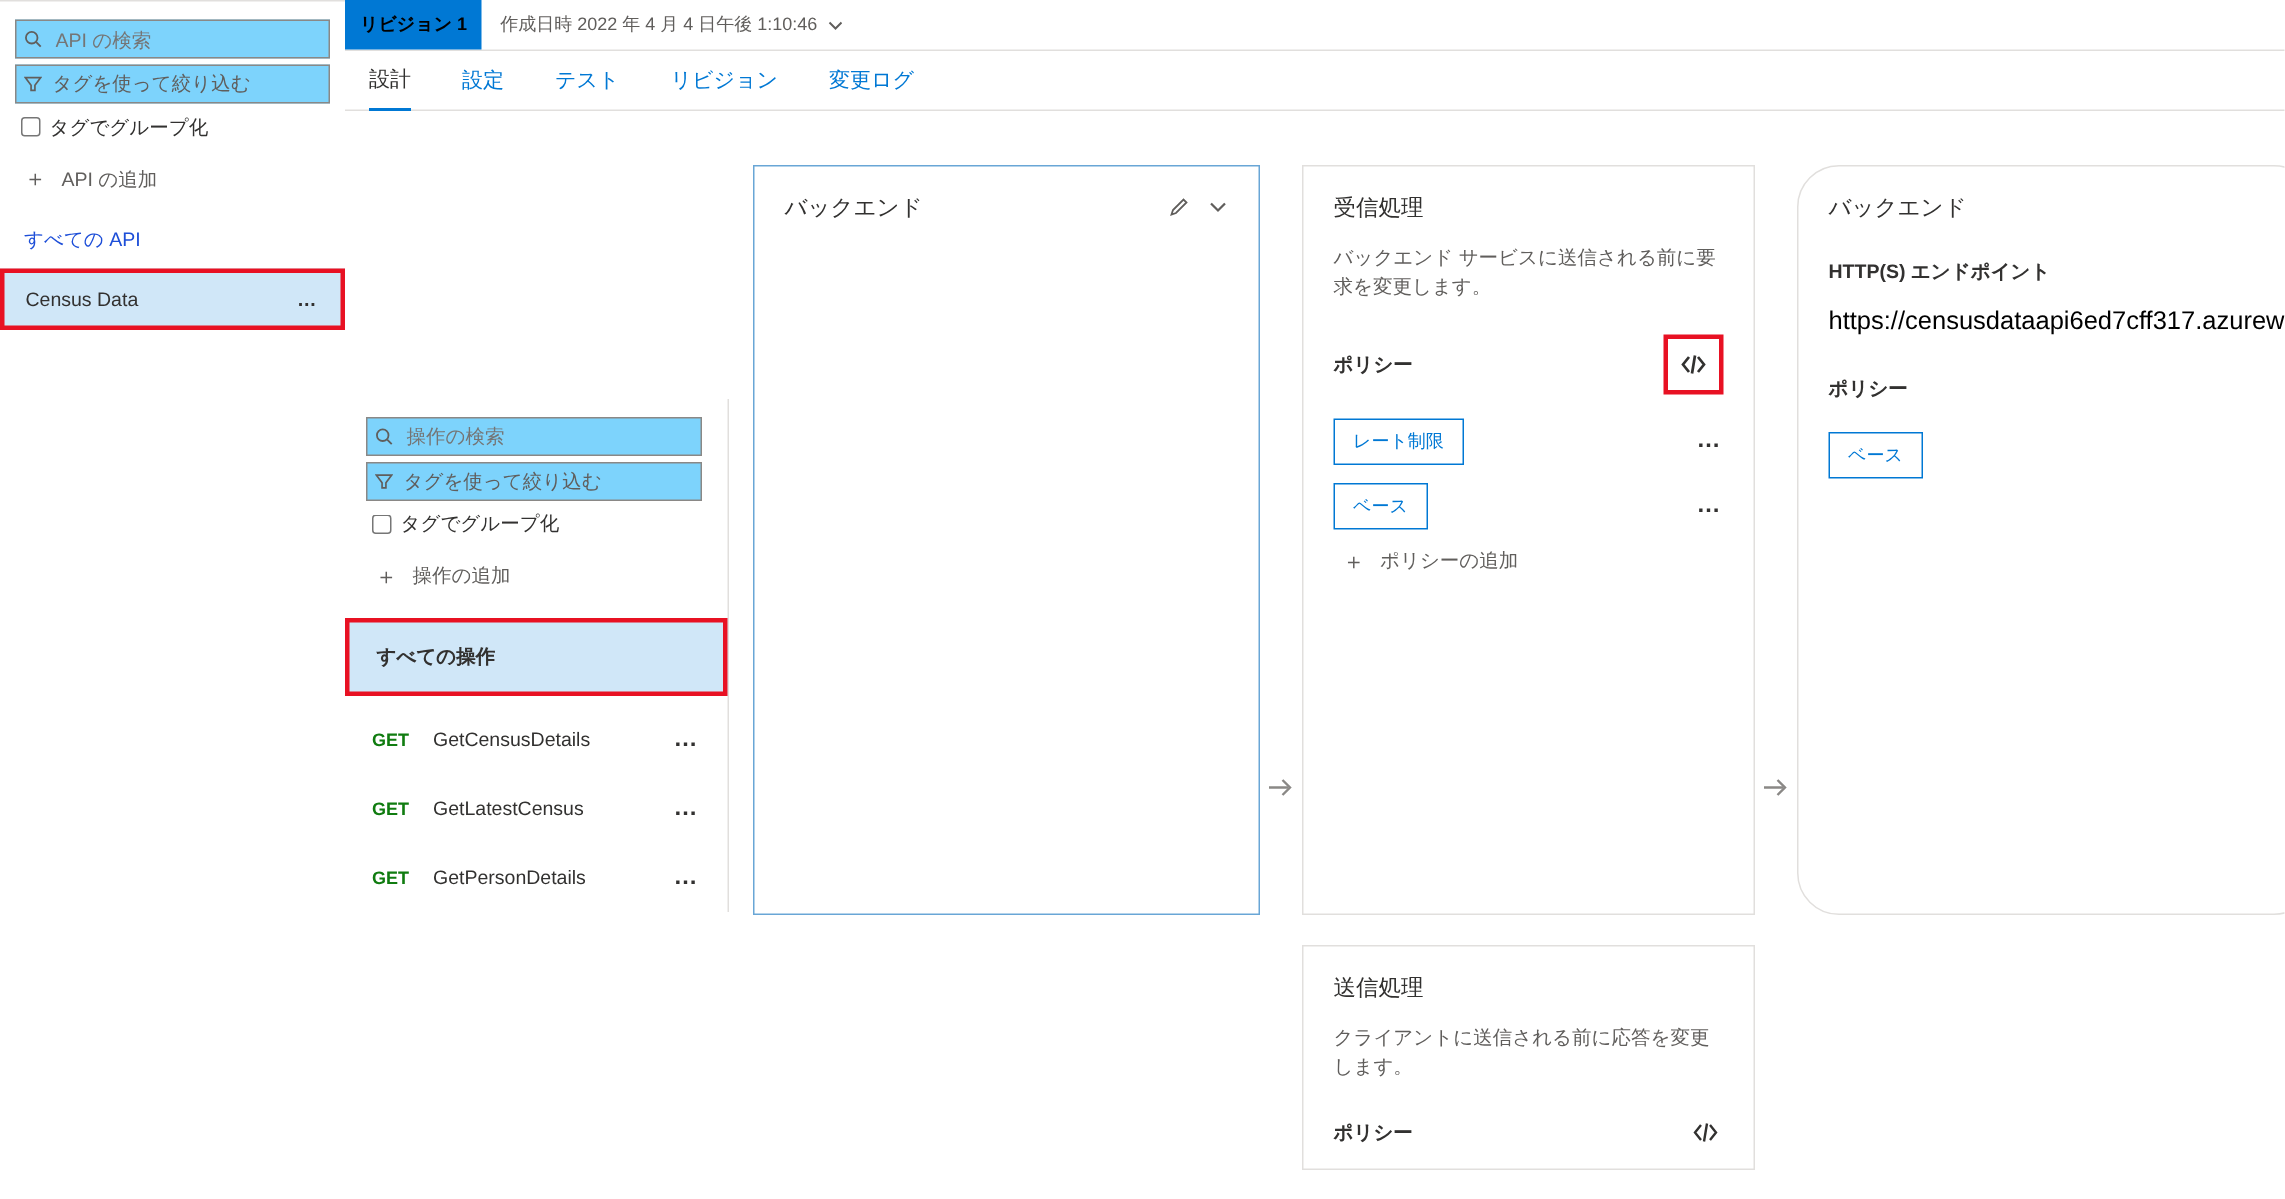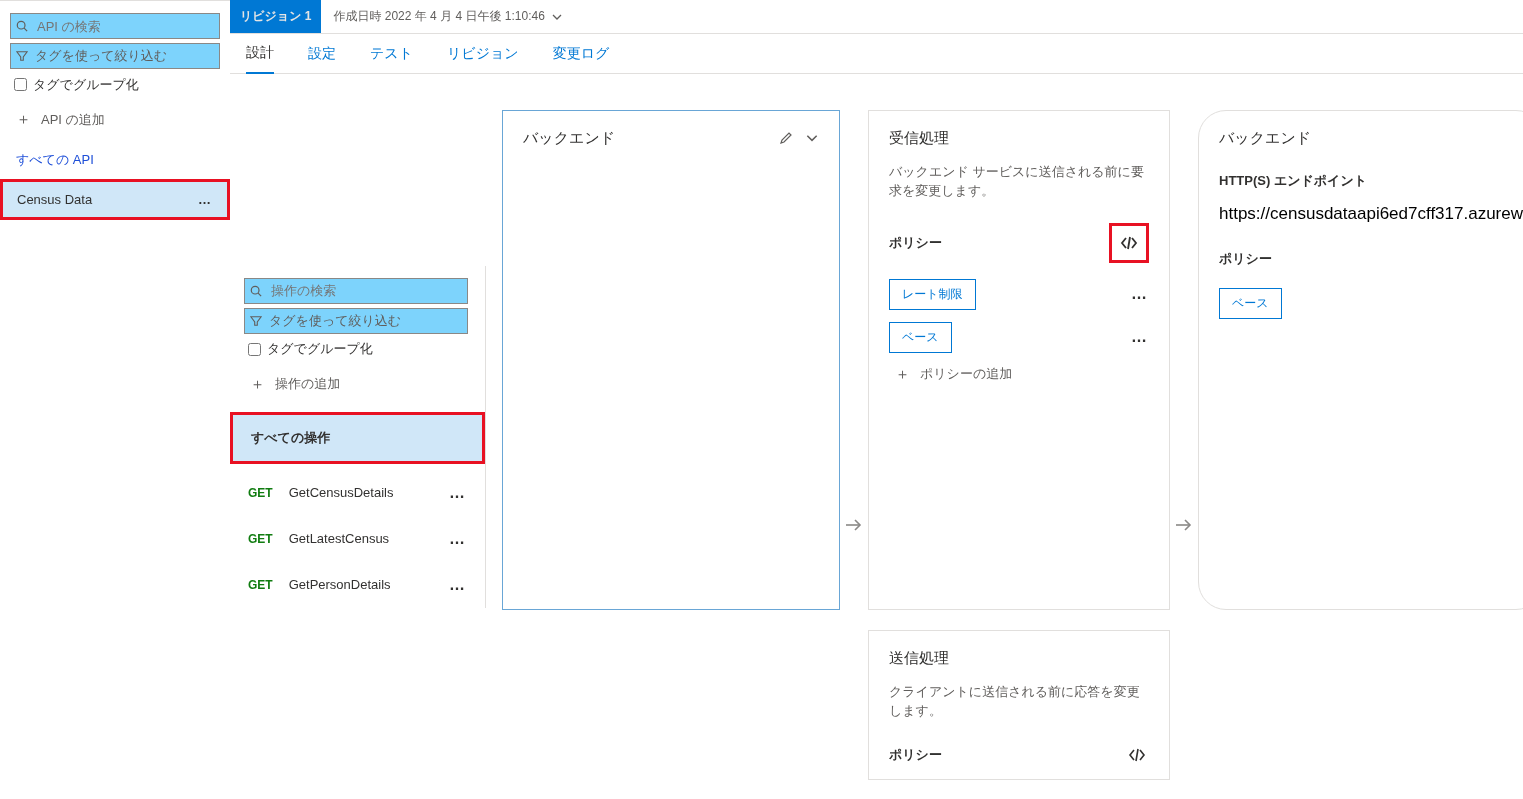--- a/index.html
+++ b/index.html
@@ -22,21 +22,21 @@
   .addrow { display: flex; align-items: center; font-size: 13px; color: #605e5c; cursor: pointer; margin-bottom: 18px; }
   .addrow .plus { font-size: 15px; margin-right: 10px; margin-left: 6px; }
   .sectionhdr { font-size: 13px; font-weight: 400; color: #1d4ed8; padding: 4px 6px 10px 6px; }
   .api-item {
     display: flex; align-items: center; justify-content: space-between;
     padding: 10px 14px; font-size: 13px; background: #d0e7f8; color: #323130;
     border: 3px solid #e81123; margin: 0 -10px;
   }
   .dots { color: #323130; letter-spacing: 2px; font-weight: bold; cursor: pointer; }
   .topbar { display: flex; align-items: center; gap: 12px; border-bottom: 1px solid #e1dfdd; padding: 0; height: 34px; }
-  .rev-badge { background: #0078d4; color: #e5e5e5; font-size: 12px; font-weight: 600; padding: 8px 10px; }
+  .rev-badge { background: #0078d4; color: #000000; font-size: 12px; font-weight: 600; padding: 8px 10px; }
   .rev-text { font-size: 12px; color: #605e5c; display: flex; align-items: center; gap: 6px; }
   .tabbar { display: flex; gap: 34px; border-bottom: 1px solid #e1dfdd; padding: 0 16px; height: 40px; align-items: center; }
   .tab { font-size: 14px; color: #0078d4; cursor: pointer; height: 40px; display: flex; align-items: center; }
   .tab.active { color: #323130; border-bottom: 2px solid #0078d4; font-weight: 400; }
   .workarea { display: flex; flex: 1; min-height: 0; align-items: center; }
   .ops { width: 256px; border-right: 1px solid #e1dfdd; padding: 12px 14px 0 14px; }
   .op-all {
     background: #d0e7f8; border: 3px solid #e81123; margin: 8px -14px 6px -14px;
     padding: 14px 18px; font-size: 13px; font-weight: 600;
   }

